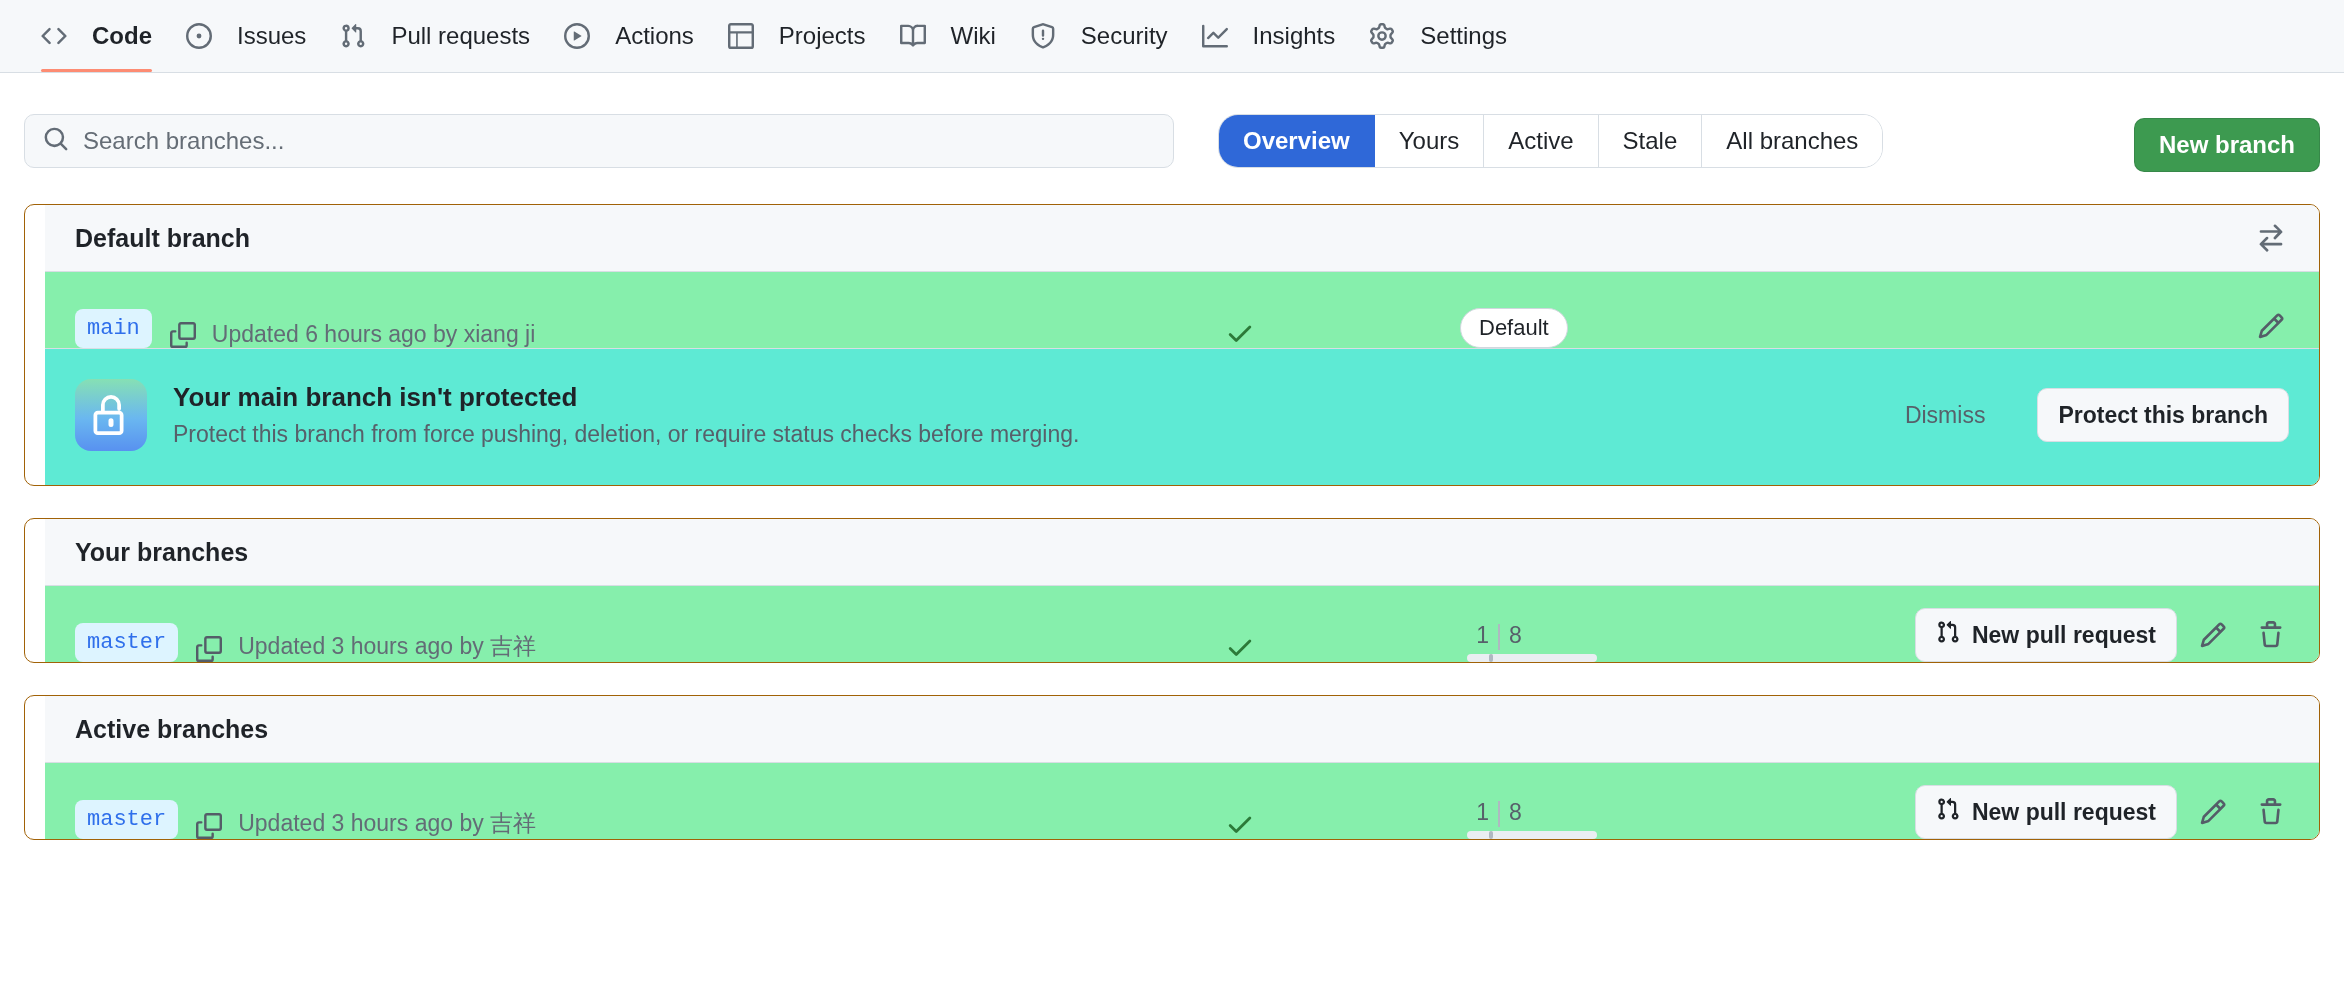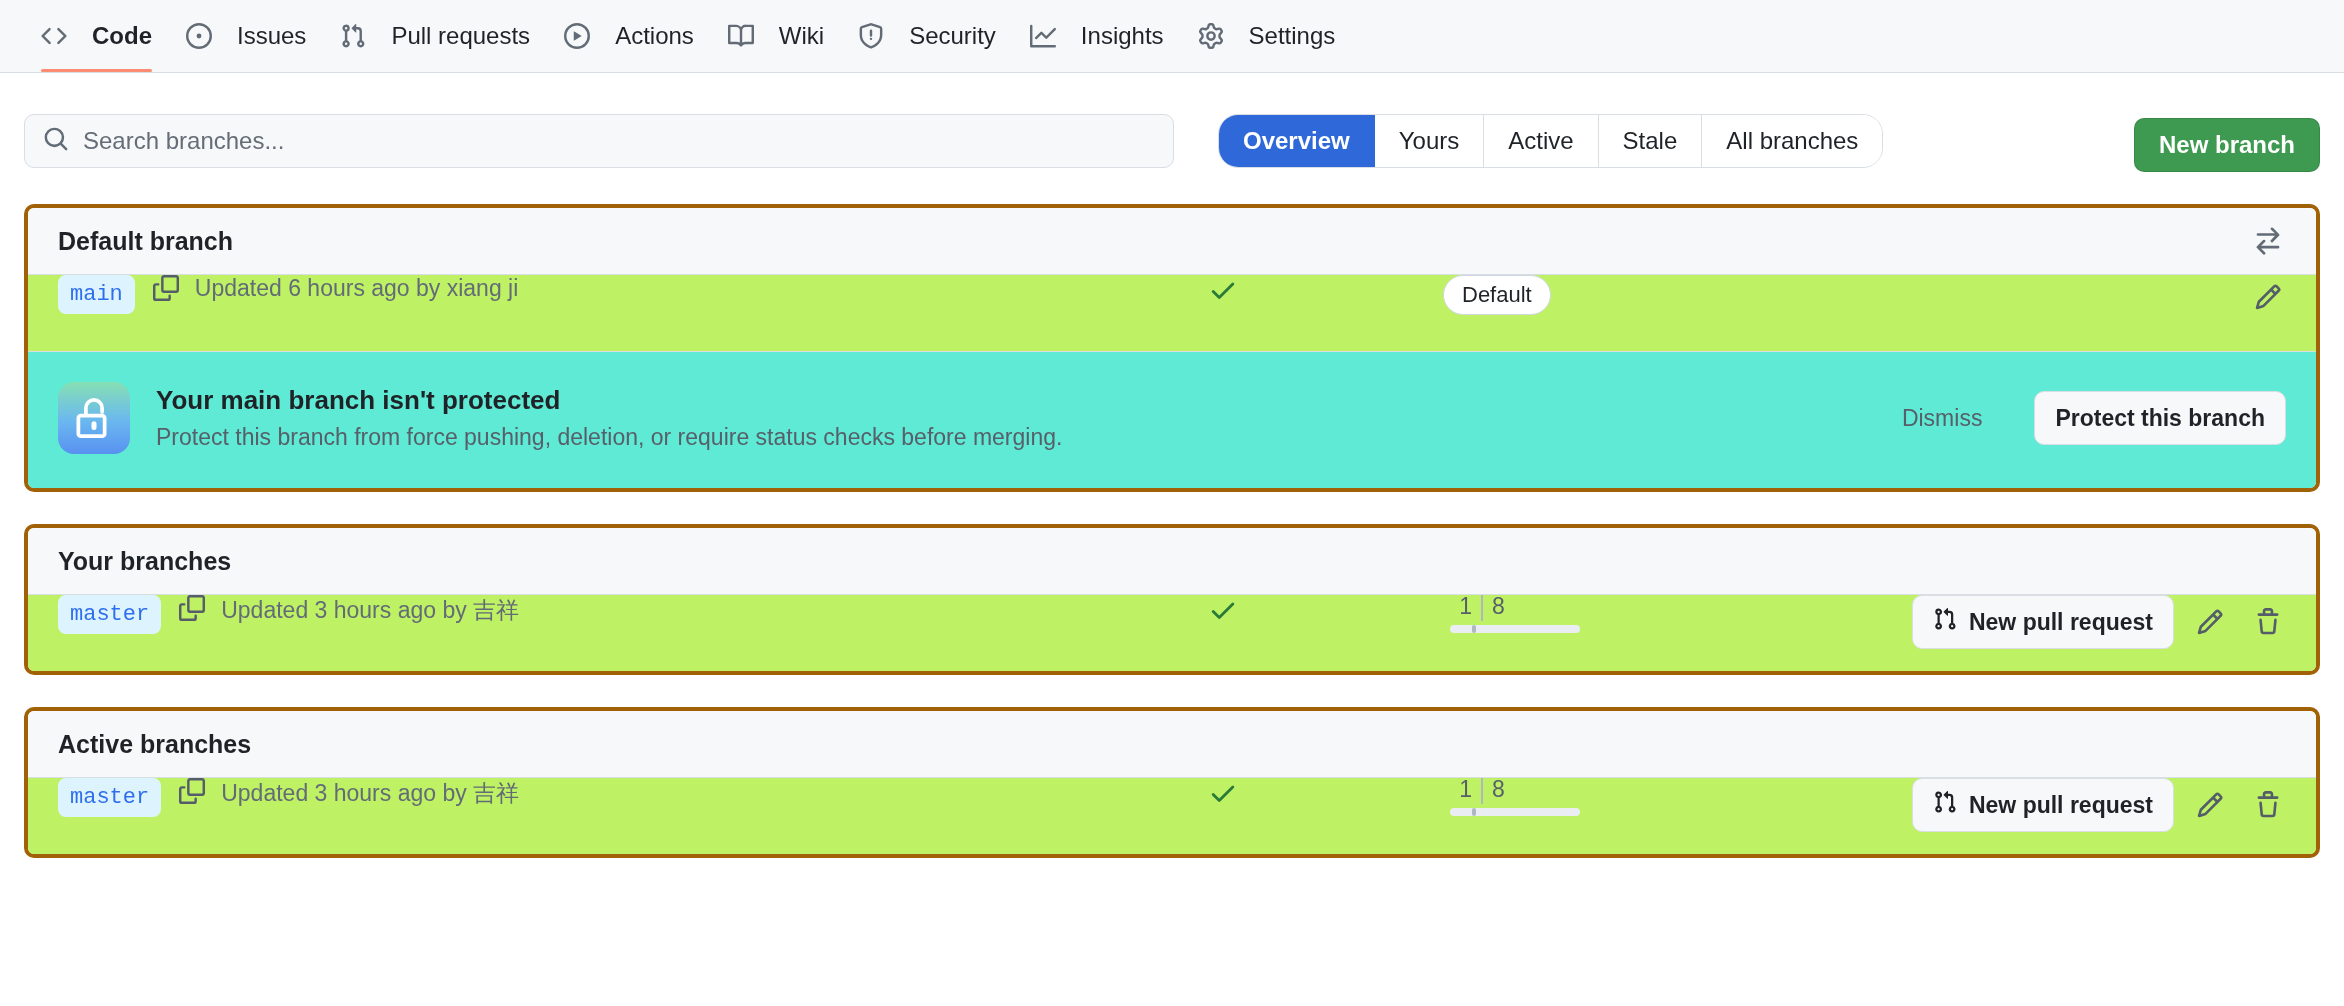--- a/index.html
+++ b/index.html
@@ -131,48 +131,49 @@
     align-items: center;
     cursor: pointer;
     white-space: nowrap;
     font-family: "Liberation Sans", sans-serif;
     margin-top: 9px;
   }
 
   
   .card {
     margin-top: 32px;
-    border: 4px solid #a16207;
+    border: 1px solid #a16207;
     border-radius: 10px;
     background: #ffffff;
     overflow: hidden;
+    padding-left: 20px;
   }
   .card-header {
     background: #f6f8fa;
     border-bottom: 1px solid #d8dee4;
     height: 67px;
     display: flex;
     align-items: center;
     padding: 0 30px;
   }
   .card-title { font-size: 25px; font-weight: bold; color: #1f2328; }
   .card-header-spacer { flex: 1 1 auto; }
   .header-icon-btn {
     display: flex; align-items: center; justify-content: center;
     color: #636c76; cursor: pointer;
     width: 36px; height: 36px;
   }
 
   
   .branch-row {
     display: flex;
-    align-items: flex-start;
+    align-items: flex-end;
     padding: 0 30px;
     height: 72px;
-    background: #bef264;
+    background: #86efac;
     position: relative;
   }
   .branch-row.tall { height: 76px; }
   .branch-row + .branch-banner { border-top: 1px solid #d8dee4; }
 
   .branch-name {
     background: #ddf4ff;
     color: #2f6feb;
     font-family: "Liberation Mono", monospace;
     font-size: 22px;
@@ -357,20 +358,28 @@
 
     <div class="nav-item">
       <span class="nav-icon">
         <svg width="26" height="26" viewBox="0 0 16 16" fill="currentColor">
             <path d="M8 0a8 8 0 1 1 0 16A8 8 0 0 1 8 0ZM1.5 8a6.5 6.5 0 1 0 13 0 6.5 6.5 0 0 0-13 0Zm4.879-2.773 4.264 2.559a.25.25 0 0 1 0 .428l-4.264 2.559A.25.25 0 0 1 6 10.559V5.442a.25.25 0 0 1 .379-.215Z"></path>
           </svg>
       </span>
       <span class="nav-label">Actions</span>
     </div>
 
+    <div class="nav-item">
+      <span class="nav-icon">
+        <svg width="26" height="26" viewBox="0 0 16 16" fill="currentColor">
+            <path d="M1.75 0h12.5C15.216 0 16 .784 16 1.75v12.5A1.75 1.75 0 0 1 14.25 16H1.75A1.75 1.75 0 0 1 0 14.25V1.75C0 .784.784 0 1.75 0ZM1.5 6.5v7.75c0 .138.112.25.25.25H5v-8Zm4.5 8h8.25a.25.25 0 0 0 .25-.25V6.5H6ZM14.5 5V1.75a.25.25 0 0 0-.25-.25H1.75a.25.25 0 0 0-.25.25V5Z"></path>
+          </svg>
+      </span>
+      <span class="nav-label">Projects</span>
+    </div>
 
     <div class="nav-item">
       <span class="nav-icon">
         <svg width="26" height="26" viewBox="0 0 16 16" fill="currentColor">
             <path d="M0 1.75A.75.75 0 0 1 .75 1h4.253c1.227 0 2.317.59 3 1.501A3.743 3.743 0 0 1 11.006 1h4.245a.75.75 0 0 1 .75.75v10.5a.75.75 0 0 1-.75.75h-4.507a2.25 2.25 0 0 0-1.591.659l-.622.621a.75.75 0 0 1-1.06 0l-.622-.621A2.25 2.25 0 0 0 5.258 13H.75a.75.75 0 0 1-.75-.75Zm7.251 10.324.004-5.073-.002-2.253A2.25 2.25 0 0 0 5.003 2.5H1.5v9h3.757a3.75 3.75 0 0 1 1.994.574ZM8.755 4.75l-.004 7.322a3.752 3.752 0 0 1 1.992-.572H14.5v-9h-3.495a2.25 2.25 0 0 0-2.25 2.25Z"></path>
           </svg>
       </span>
       <span class="nav-label">Wiki</span>
     </div>
 

